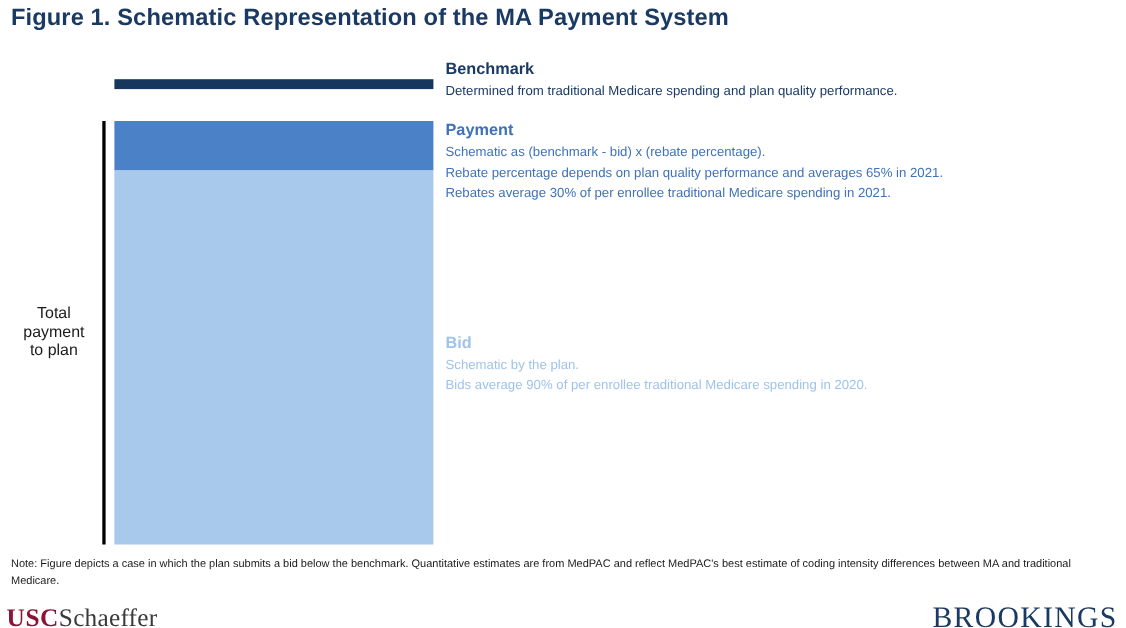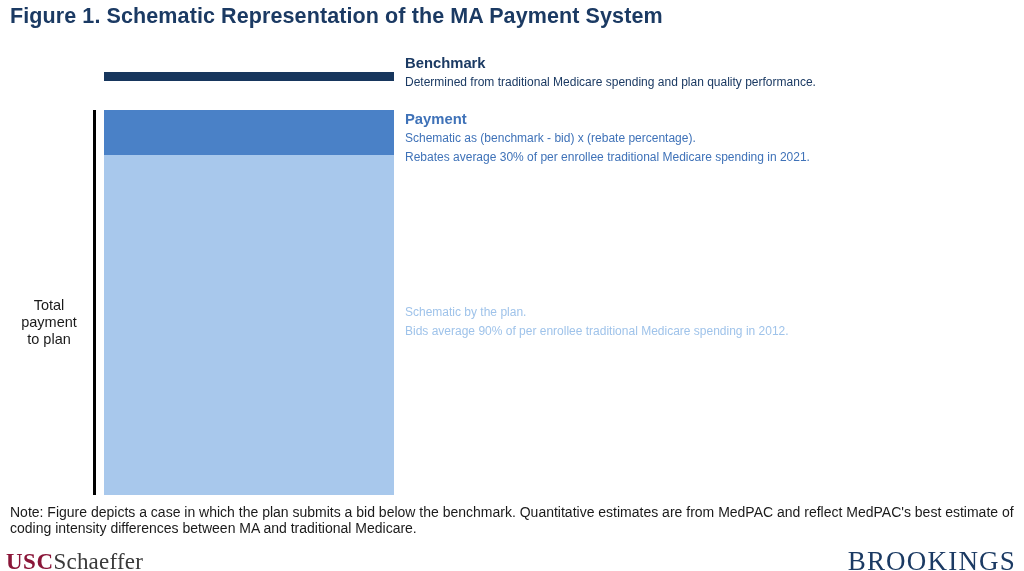--- a/index.html
+++ b/index.html
@@ -96,21 +96,21 @@
   #annot-bid { top: 303px; }
   #annot-bid .head,
   #annot-bid .line { color: #9fc3ea; }
 
   
   #note {
     position: absolute;
     left: 10px;
     top: 505px;
     width: 1004px;
-    font-size: 14px;
+    font-size: 10px;
     line-height: 15.5px;
     color: #1a1a1a;
   }
 
   
   #usc-logo {
     position: absolute;
     left: 6px;
     top: 549px;
     font-family: "Liberation Serif", serif;
@@ -136,42 +136,44 @@
     letter-spacing: 1.2px;
     white-space: nowrap;
   }
 </style>
 </head>
 <body>
 
 <div id="figure-title">Figure 1. Schematic Representation of the MA Payment System</div>
 
 <div id="axis-line"></div>
-<div id="total-payment-label" style="white-space: pre-line; margin-top: 20px;">Total
+<div id="total-payment-label" style="white-space: pre-line;">Total
 payment
 to plan</div>
 
 <div class="bar-seg" id="benchmark-bar"></div>
 <div class="bar-seg" id="rebate-bar"></div>
 <div class="bar-seg" id="bid-bar"></div>
 
 <div class="annot" id="annot-benchmark">
   <div class="head">Benchmark</div>
   <div class="line">Determined from traditional Medicare spending and plan quality performance.</div>
 </div>
 
 <div class="annot" id="annot-rebate">
   <div class="head">Payment</div>
   <div class="line">Schematic as (benchmark - bid) x (rebate percentage).</div>
+  <div class="line">Rebate percentage depends on plan quality performance and averages 65% in 2021.</div>
   <div class="line">Rebates average 30% of per enrollee traditional Medicare spending in 2021.</div>
 </div>
 
 <div class="annot" id="annot-bid">
+  <div class="head">Bid</div>
   <div class="line">Schematic by the plan.</div>
-  <div class="line">Bids average 90% of per enrollee traditional Medicare spending in 2012.</div>
+  <div class="line">Bids average 90% of per enrollee traditional Medicare spending in 2020.</div>
 </div>
 
 <div id="note">Note: Figure depicts a case in which the plan submits a bid below the benchmark. Quantitative estimates are from MedPAC and reflect MedPAC's best estimate of coding intensity differences between MA and traditional Medicare.</div>
 
 <div id="usc-logo">
   <span class="usc">USC</span><span class="schaeffer">Schaeffer</span>
 </div>
 <div id="brookings-logo">BROOKINGS</div>
 
 </body></html>

